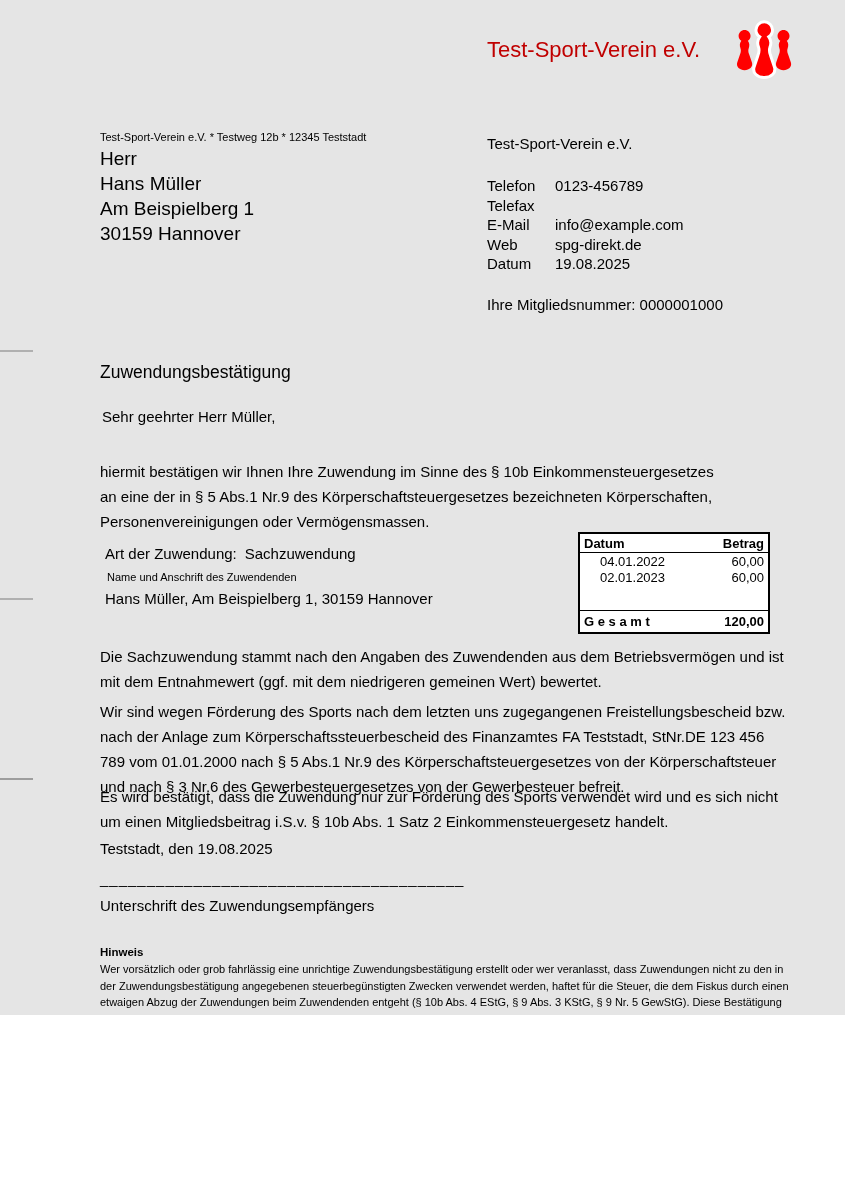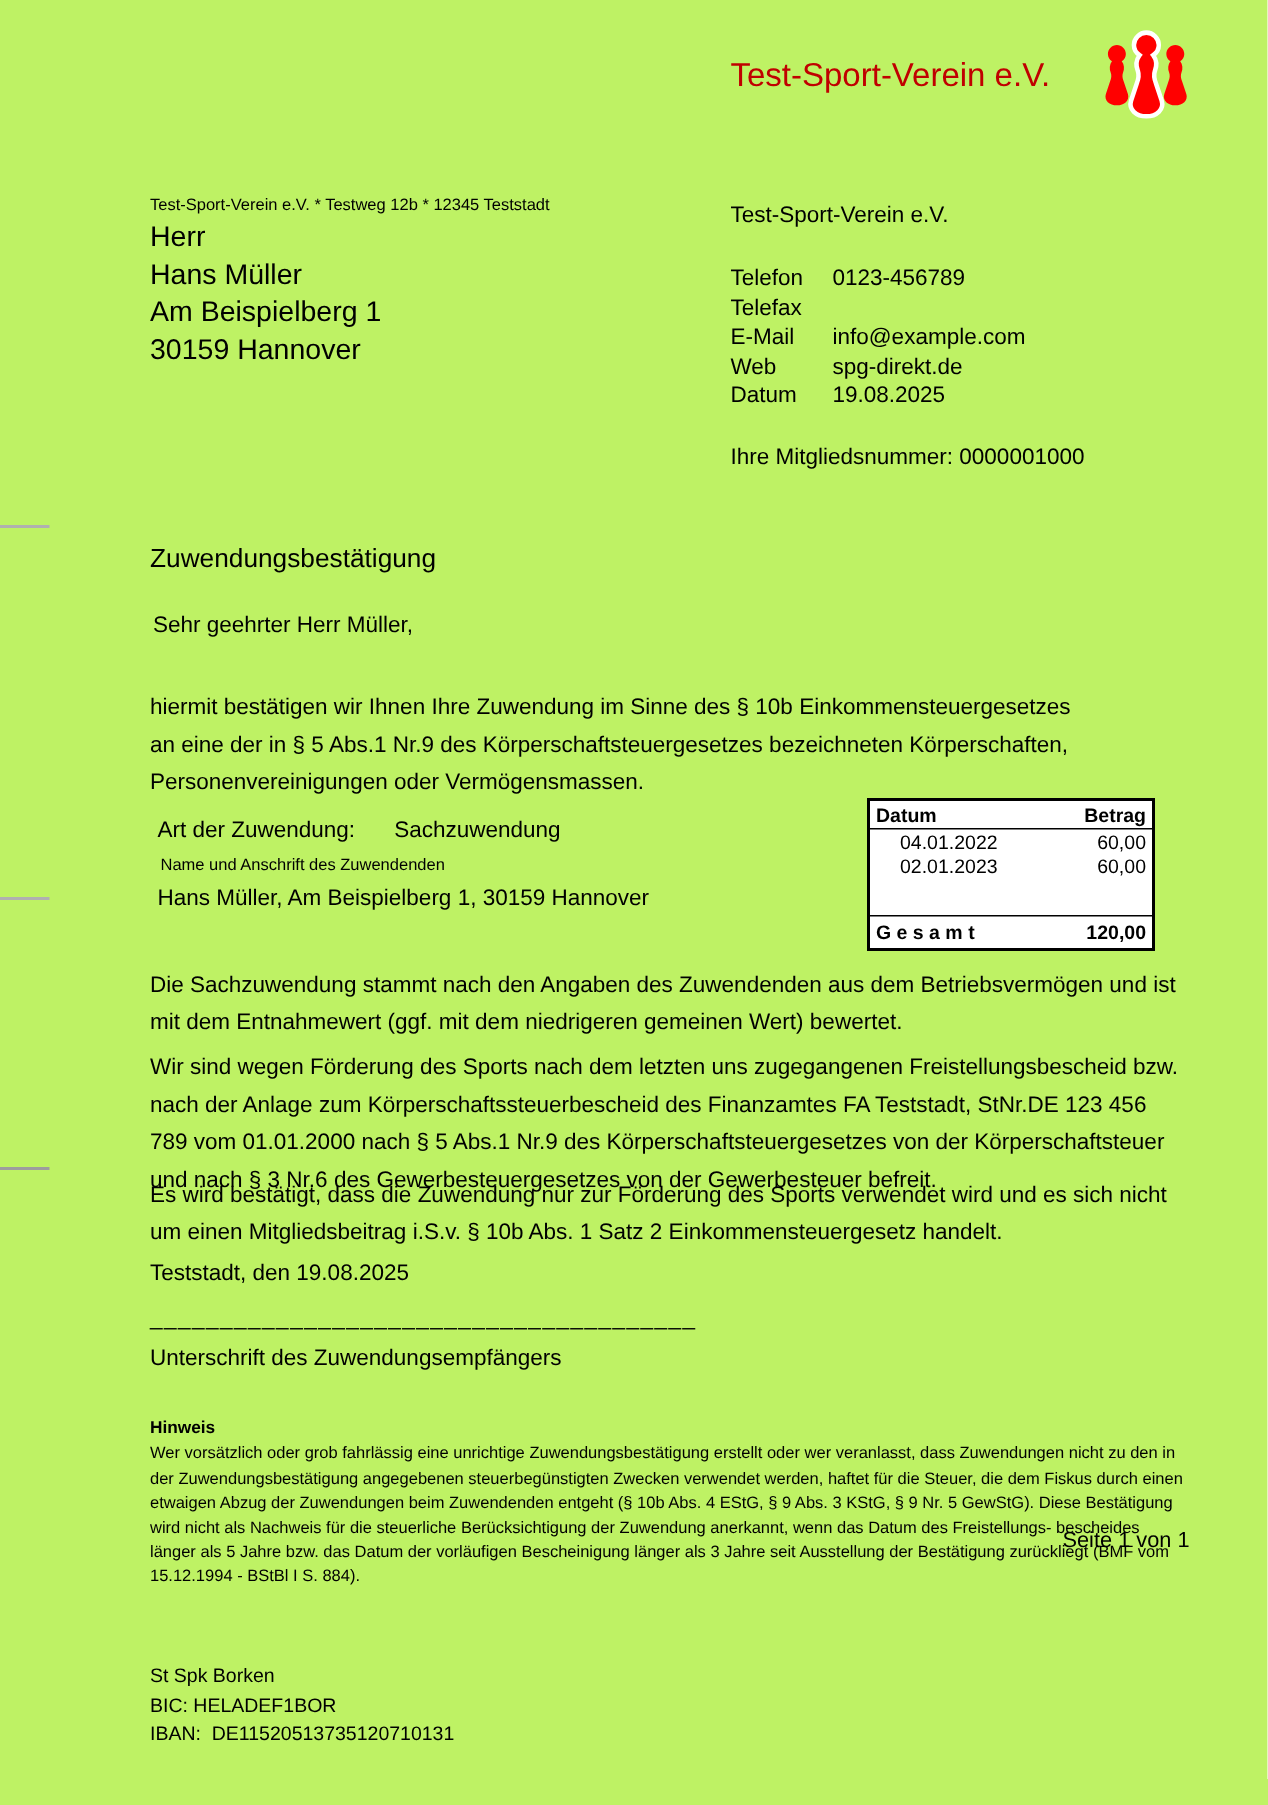--- a/index.html
+++ b/index.html
@@ -1,19 +1,19 @@
 <!DOCTYPE html>
 <html><head>
 <meta charset="utf-8">
 <style>
   html,body{margin:0;padding:0;background:#fff;}
   .page{
     position:relative;
-    width:845px;height:1203px;
-    background:#bef264;
+    width:845px;height:1015px;
+    background:#e5e5e5;
     font-family:"Liberation Sans",sans-serif;
     color:#000;
     overflow:hidden;
   }
   .abs{position:absolute;}
   
   .fold-mark{position:absolute;left:0;width:33px;height:2px;background:#b0b0b0;}
   
   .org-title{left:487px;top:37px;font-size:22px;color:#c00000;white-space:nowrap;}
   .logo{left:733px;top:19px;width:62px;height:68px;}
@@ -25,21 +25,21 @@
   .contact-rows{left:487px;top:176px;font-size:15px;line-height:19.5px;}
   .contact-row{display:flex;}
   .contact-label{width:68px;}
   .member-line{left:487px;top:296px;font-size:15px;}
   
   .letter-title{left:100px;top:362px;font-size:17.5px;font-weight:normal;}
   .salutation{left:102px;top:408px;font-size:15px;}
   .para{font-size:15px;line-height:25px;}
   .para-intro{left:100px;top:459px;width:614px;}
   .donation-type{left:105px;top:545px;font-size:15px;}
-  .donation-type .val{margin-left:26px;}
+  .donation-type .val{margin-left:8px;}
   .donor-caption{left:107px;top:571px;font-size:11px;}
   .donor-line{left:105px;top:590px;font-size:15px;}
   .para-sach{left:100px;top:644px;width:700px;}
   .para-frei{left:100px;top:699px;width:692px;}
   .para-best{left:100px;top:784px;width:702px;}
   .place-date{left:100px;top:840px;font-size:15px;}
   .sig-line{left:100px;top:870px;font-size:15px;letter-spacing:1px;}
   .sig-caption{left:100px;top:897px;font-size:15px;}
   
   .don-table{

